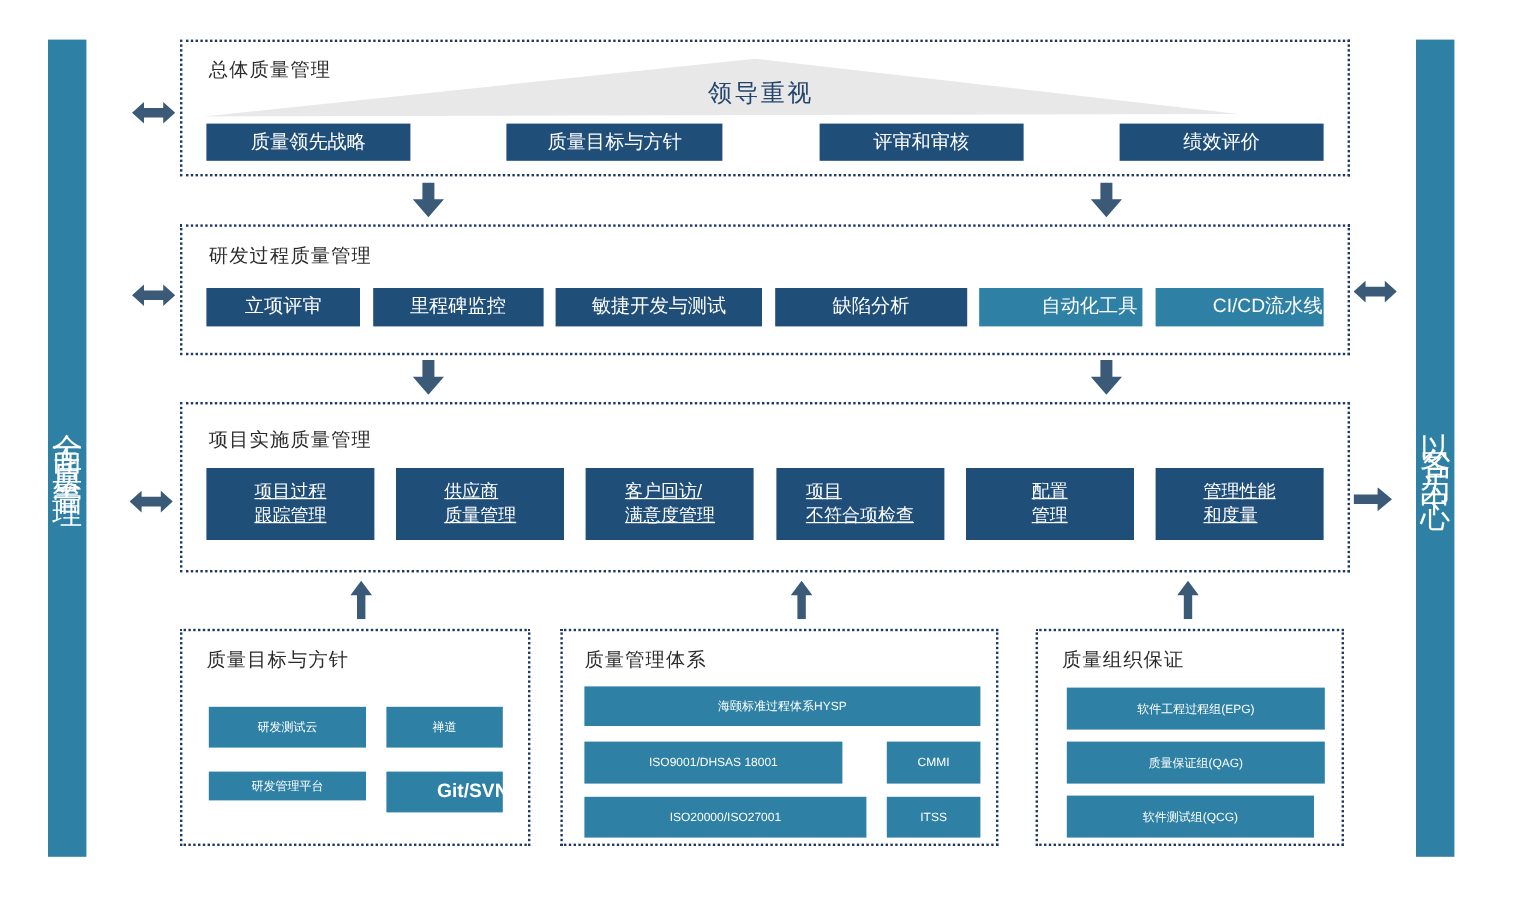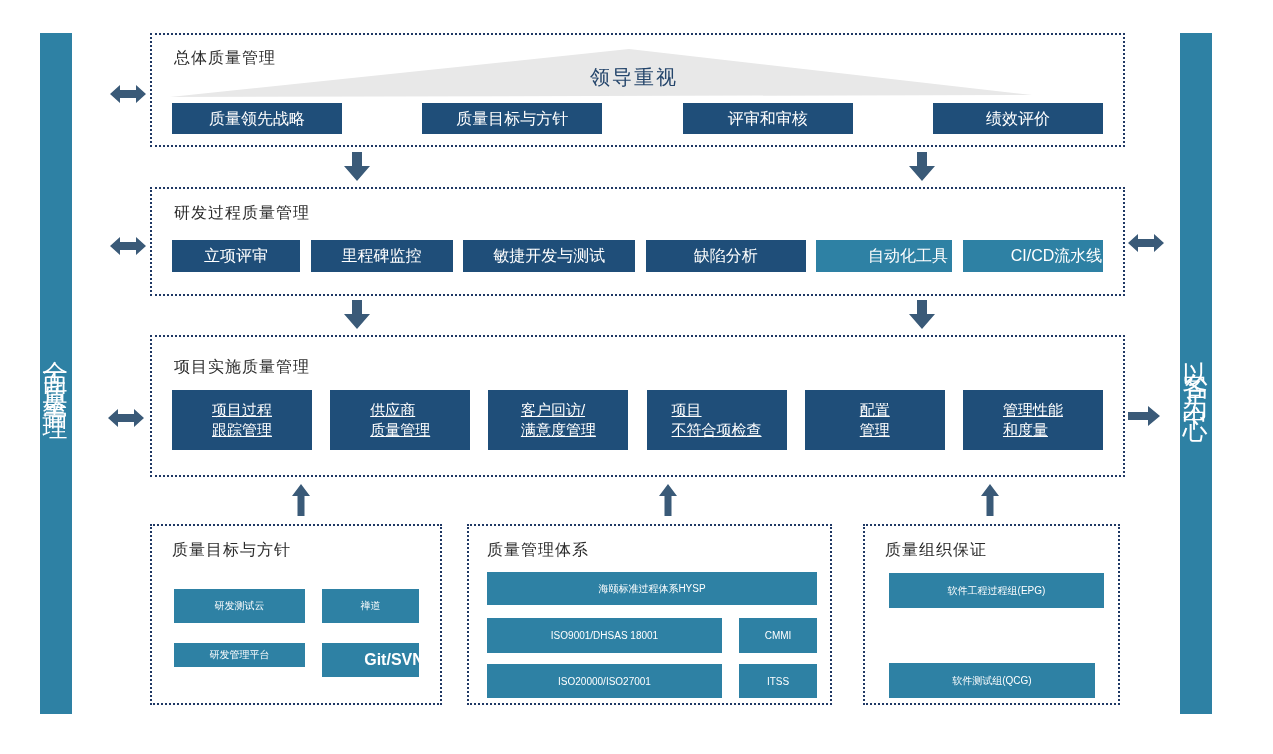--- a/index.html
+++ b/index.html
@@ -118,29 +118,30 @@
     <div class="stitle">质量目标与方针</div>
     <div class="bnode" style="left:22px;top:63px;width:131px;height:34px">研发测试云</div>
     <div class="bnode" style="left:170px;top:63px;width:97px;height:34px">禅道</div>
     <div class="bnode" style="left:22px;top:117px;width:131px;height:24px">研发管理平台</div>
     <div class="bnode node bold teal" style="position:absolute;left:170px;top:117px;width:97px;height:34px;font-size:16px">Git/SVN</div>
   </section>
 
   <section class="bbox bboxB">
     <div class="stitle" style="left:18px">质量管理体系</div>
     <div class="bnode" style="left:18px;top:46px;width:330px;height:33px">海颐标准过程体系HYSP</div>
-    <div class="bnode" style="left:18px;top:92px;width:235px;height:35px">ISO9001/DHSAS 18001</div>
+    <div class="bnode" style="left:18px;top:92px;width:215px;height:35px">ISO9001/DHSAS 18001</div>
     <div class="bnode" style="left:270px;top:92px;width:78px;height:35px">CMMI</div>
     <div class="bnode" style="left:18px;top:138px;width:235px;height:34px">ISO20000/ISO27001</div>
     <div class="bnode" style="left:270px;top:138px;width:78px;height:34px">ITSS</div>
   </section>
 
   <section class="bbox bboxC">
     <div class="stitle">质量组织保证</div>
     <div class="bnode" style="left:24px;top:47px;width:215px;height:35px">软件工程过程组(EPG)</div>
+    <div class="bnode" style="left:24px;top:92px;width:215px;height:35px">质量保证组(QAG)</div>
     <div class="bnode" style="left:24px;top:137px;width:206px;height:35px">软件测试组(QCG)</div>
   </section>
 
   <svg class="ar" style="left:110px;top:83px;width:36px;height:22px" viewBox="0 0 36 22">
       <path d="M0 11 L10 2 L10 7 L26 7 L26 2 L36 11 L26 20 L26 15 L10 15 L10 20 Z"></path>
     </svg>
   <svg class="ar" style="left:110px;top:235px;width:36px;height:22px" viewBox="0 0 36 22">
       <path d="M0 11 L10 2 L10 7 L26 7 L26 2 L36 11 L26 20 L26 15 L10 15 L10 20 Z"></path>
     </svg>
   <svg class="ar" style="left:108px;top:407px;width:36px;height:22px" viewBox="0 0 36 22">

